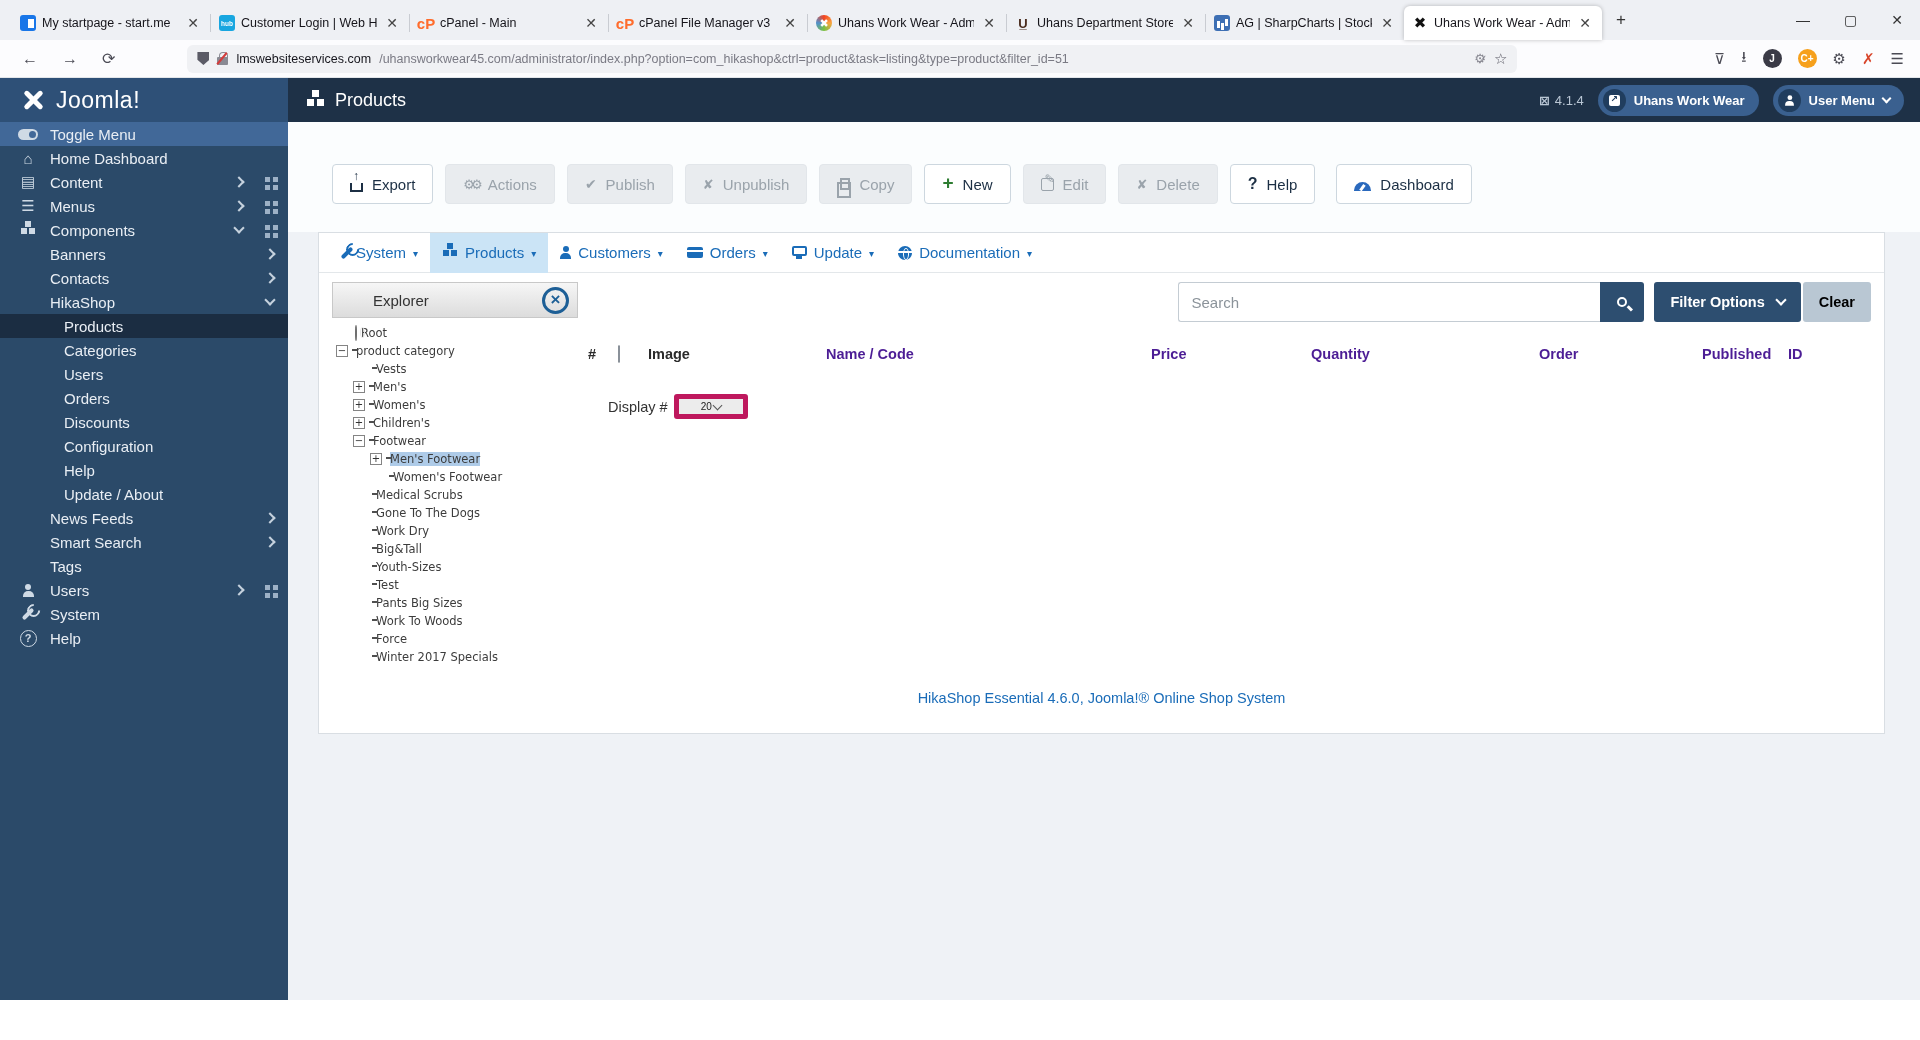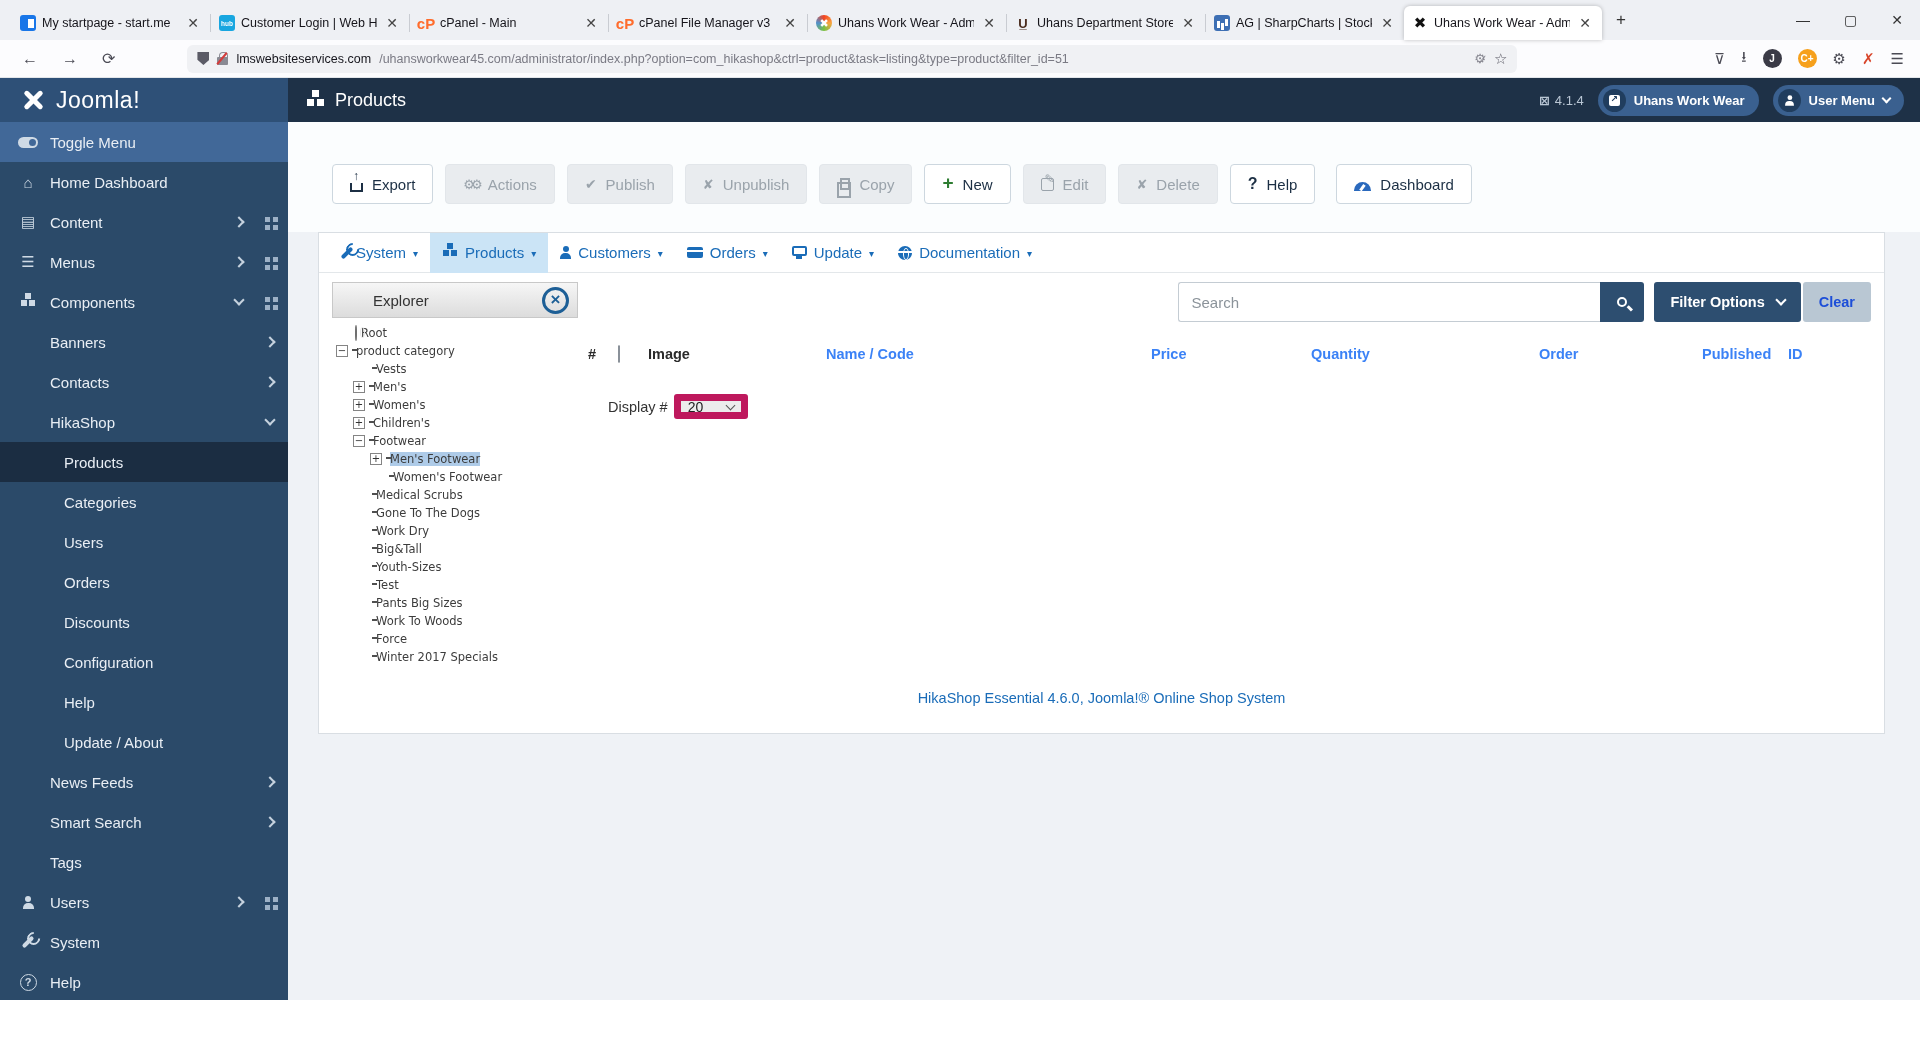--- a/index.html
+++ b/index.html
@@ -56,21 +56,21 @@
 
   
   .app { display:flex; height:922px; }
   .sidebar { width:288px; background:#2b4a69; color:#eef3f8; flex:none; display:flex; flex-direction:column; }
   .logo { height:44px; background:#2e5077; display:flex; align-items:center; padding-left:20px; gap:10px; flex:none; }
   .xlogo { position:relative; width:26px; height:26px; }
   .xlogo i, .xlogo b { position:absolute; left:11px; top:1px; width:5px; height:24px; background:#fff; border-radius:3px; }
   .xlogo i { transform:rotate(45deg);} .xlogo b { transform:rotate(-45deg);}
   .logotext { font-size:23px; color:#fff; letter-spacing:.5px; }
   .navlist { flex:1; overflow:hidden; font-size:15px; }
-  .sitem { height:40px; display:flex; align-items:center; padding:0 14px 0 18px; gap:12px; color:#e9eef4; }
+  .sitem { height:24px; display:flex; align-items:center; padding:0 14px 0 18px; gap:12px; color:#e9eef4; }
   .sitem.toggle { background:#416898; }
   .sitem.active { background:#1b2d42; }
   .sitem.lvl1 { padding-left:50px; }
   .sitem.lvl2 { padding-left:64px; }
   .sitem .slabel { flex:1; white-space:nowrap; overflow:hidden; font-weight:500; }
   .sico { width:20px; flex:none; display:flex; justify-content:center; align-items:center; color:#cfdae5; font-size:15px; }
   .chev { width:8px; height:8px; border-right:2px solid #c6d2de; border-bottom:2px solid #c6d2de; flex:none; }
   .chev.r { transform:rotate(-45deg); }
   .chev.d { transform:rotate(45deg); margin-top:-4px; }
   .gridico { width:5px; height:5px; background:#9db1c6; flex:none; margin:0 4px 6px 10px;
@@ -160,33 +160,33 @@
   .searchrow { display:flex; justify-content:flex-end; }
   .searchbox { width:422px; height:40px; border:1px solid #c4ccd3; border-right:none; padding:0 12px;
     font-size:15px; color:#333; border-radius:3px 0 0 3px; outline:none; background:#fff; }
   .searchbox::placeholder { color:#8b939a; }
   .sbtn { width:44px; height:40px; background:#2d4e70; border-radius:0 3px 3px 0; display:flex; align-items:center; justify-content:center; }
   .icon-mag { width:10px; height:10px; border:2.5px solid #fff; border-radius:50%; position:relative; }
   .icon-mag::before { content:""; position:absolute; left:8px; top:8px; width:6px; height:2.5px; background:#fff; transform:rotate(45deg); }
   .fbtn { margin-left:10px; height:40px; background:#2d4e70; color:#fff; font-size:14.5px; font-weight:bold;
     border-radius:3px; display:flex; align-items:center; gap:12px; padding:0 16px; }
   .fbtn .fchev { width:8px; height:8px; border-right:2.5px solid #fff; border-bottom:2.5px solid #fff; transform:rotate(45deg); margin-top:-4px; }
-  .clearbtn { margin-left:2px; height:40px; background:#b9c7d3; color:#1d4ed8; font-size:14.5px; font-weight:bold;
+  .clearbtn { margin-left:2px; height:40px; background:#b9c7d3; color:#000000; font-size:14.5px; font-weight:bold;
     border-radius:3px; display:flex; align-items:center; padding:0 16px; }
 
   .thead { display:flex; align-items:center; margin-top:24px; font-size:14.5px; font-weight:bold; }
   .thcol { flex:none; white-space:nowrap; }
-  .thcol.link { color:#3b82f6; }
+  .thcol.link { color:#4c1d95; }
   .thcol.dark { color:#2b2b2b; }
   .cbox { width:15px; height:15px; border:1.5px solid #8a9199; border-radius:2px; background:#fff; }
 
   .displayrow { margin-top:32px; display:flex; align-items:center; gap:6px; padding-left:20px;
     font-size:14.5px; color:#333; }
-  .dselect { width:74px; height:25px; background:#ececec; border:7px solid #be185d; border-radius:3px;
-    display:flex; align-items:center; padding:0 7px; font-size:14px; color:#222; }
+  .dselect { width:74px; height:25px; background:#ececec; border:5px solid #be185d; border-radius:3px;
+    display:flex; align-items:center; padding:0 22px; font-size:10px; color:#222; }
   .dselect .dchev { margin-left:auto; width:7px; height:7px; border-right:1.7px solid #555; border-bottom:1.7px solid #555; transform:rotate(45deg); margin-top:-3px; }
 
   .cardfooter { position:absolute; left:0; right:0; bottom:26px; text-align:center; }
   .cardfooter a { color:#1a6cb8; font-size:14.5px; text-decoration:none; }
 </style>
 </head>
 <body>
 
 <div class="tabbar">
   <div style="display:flex;align-items:flex-end;">

